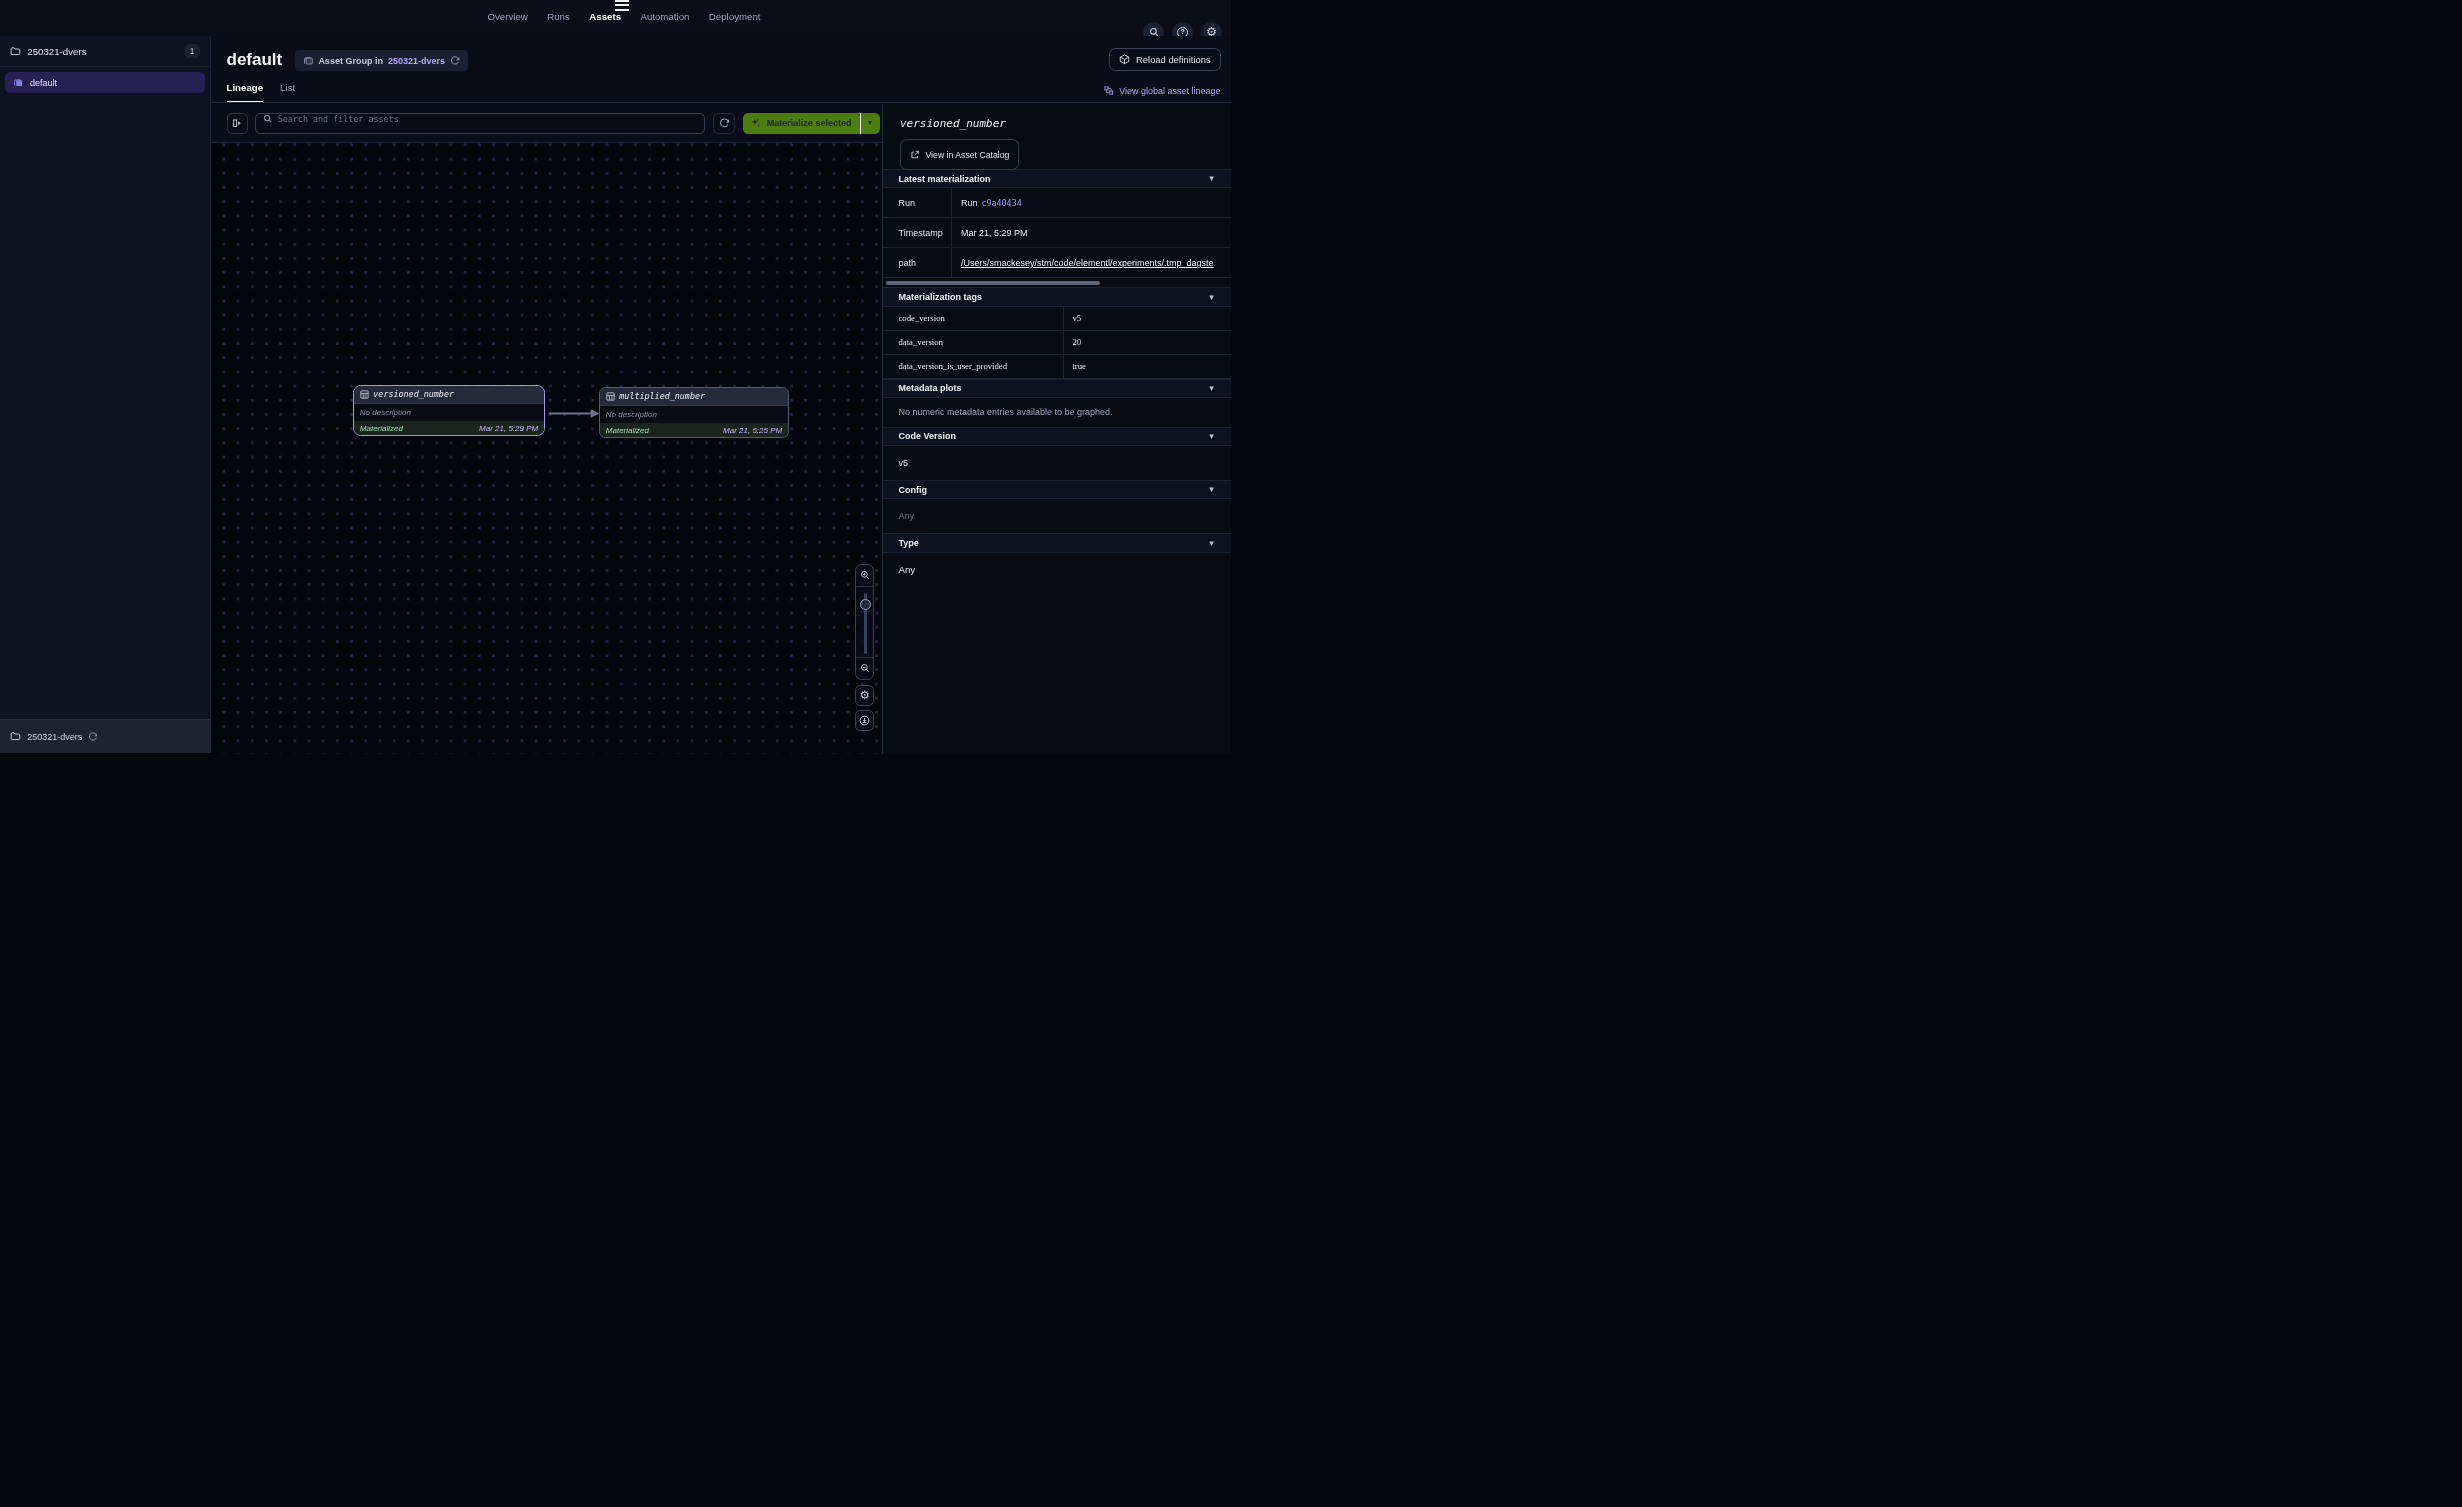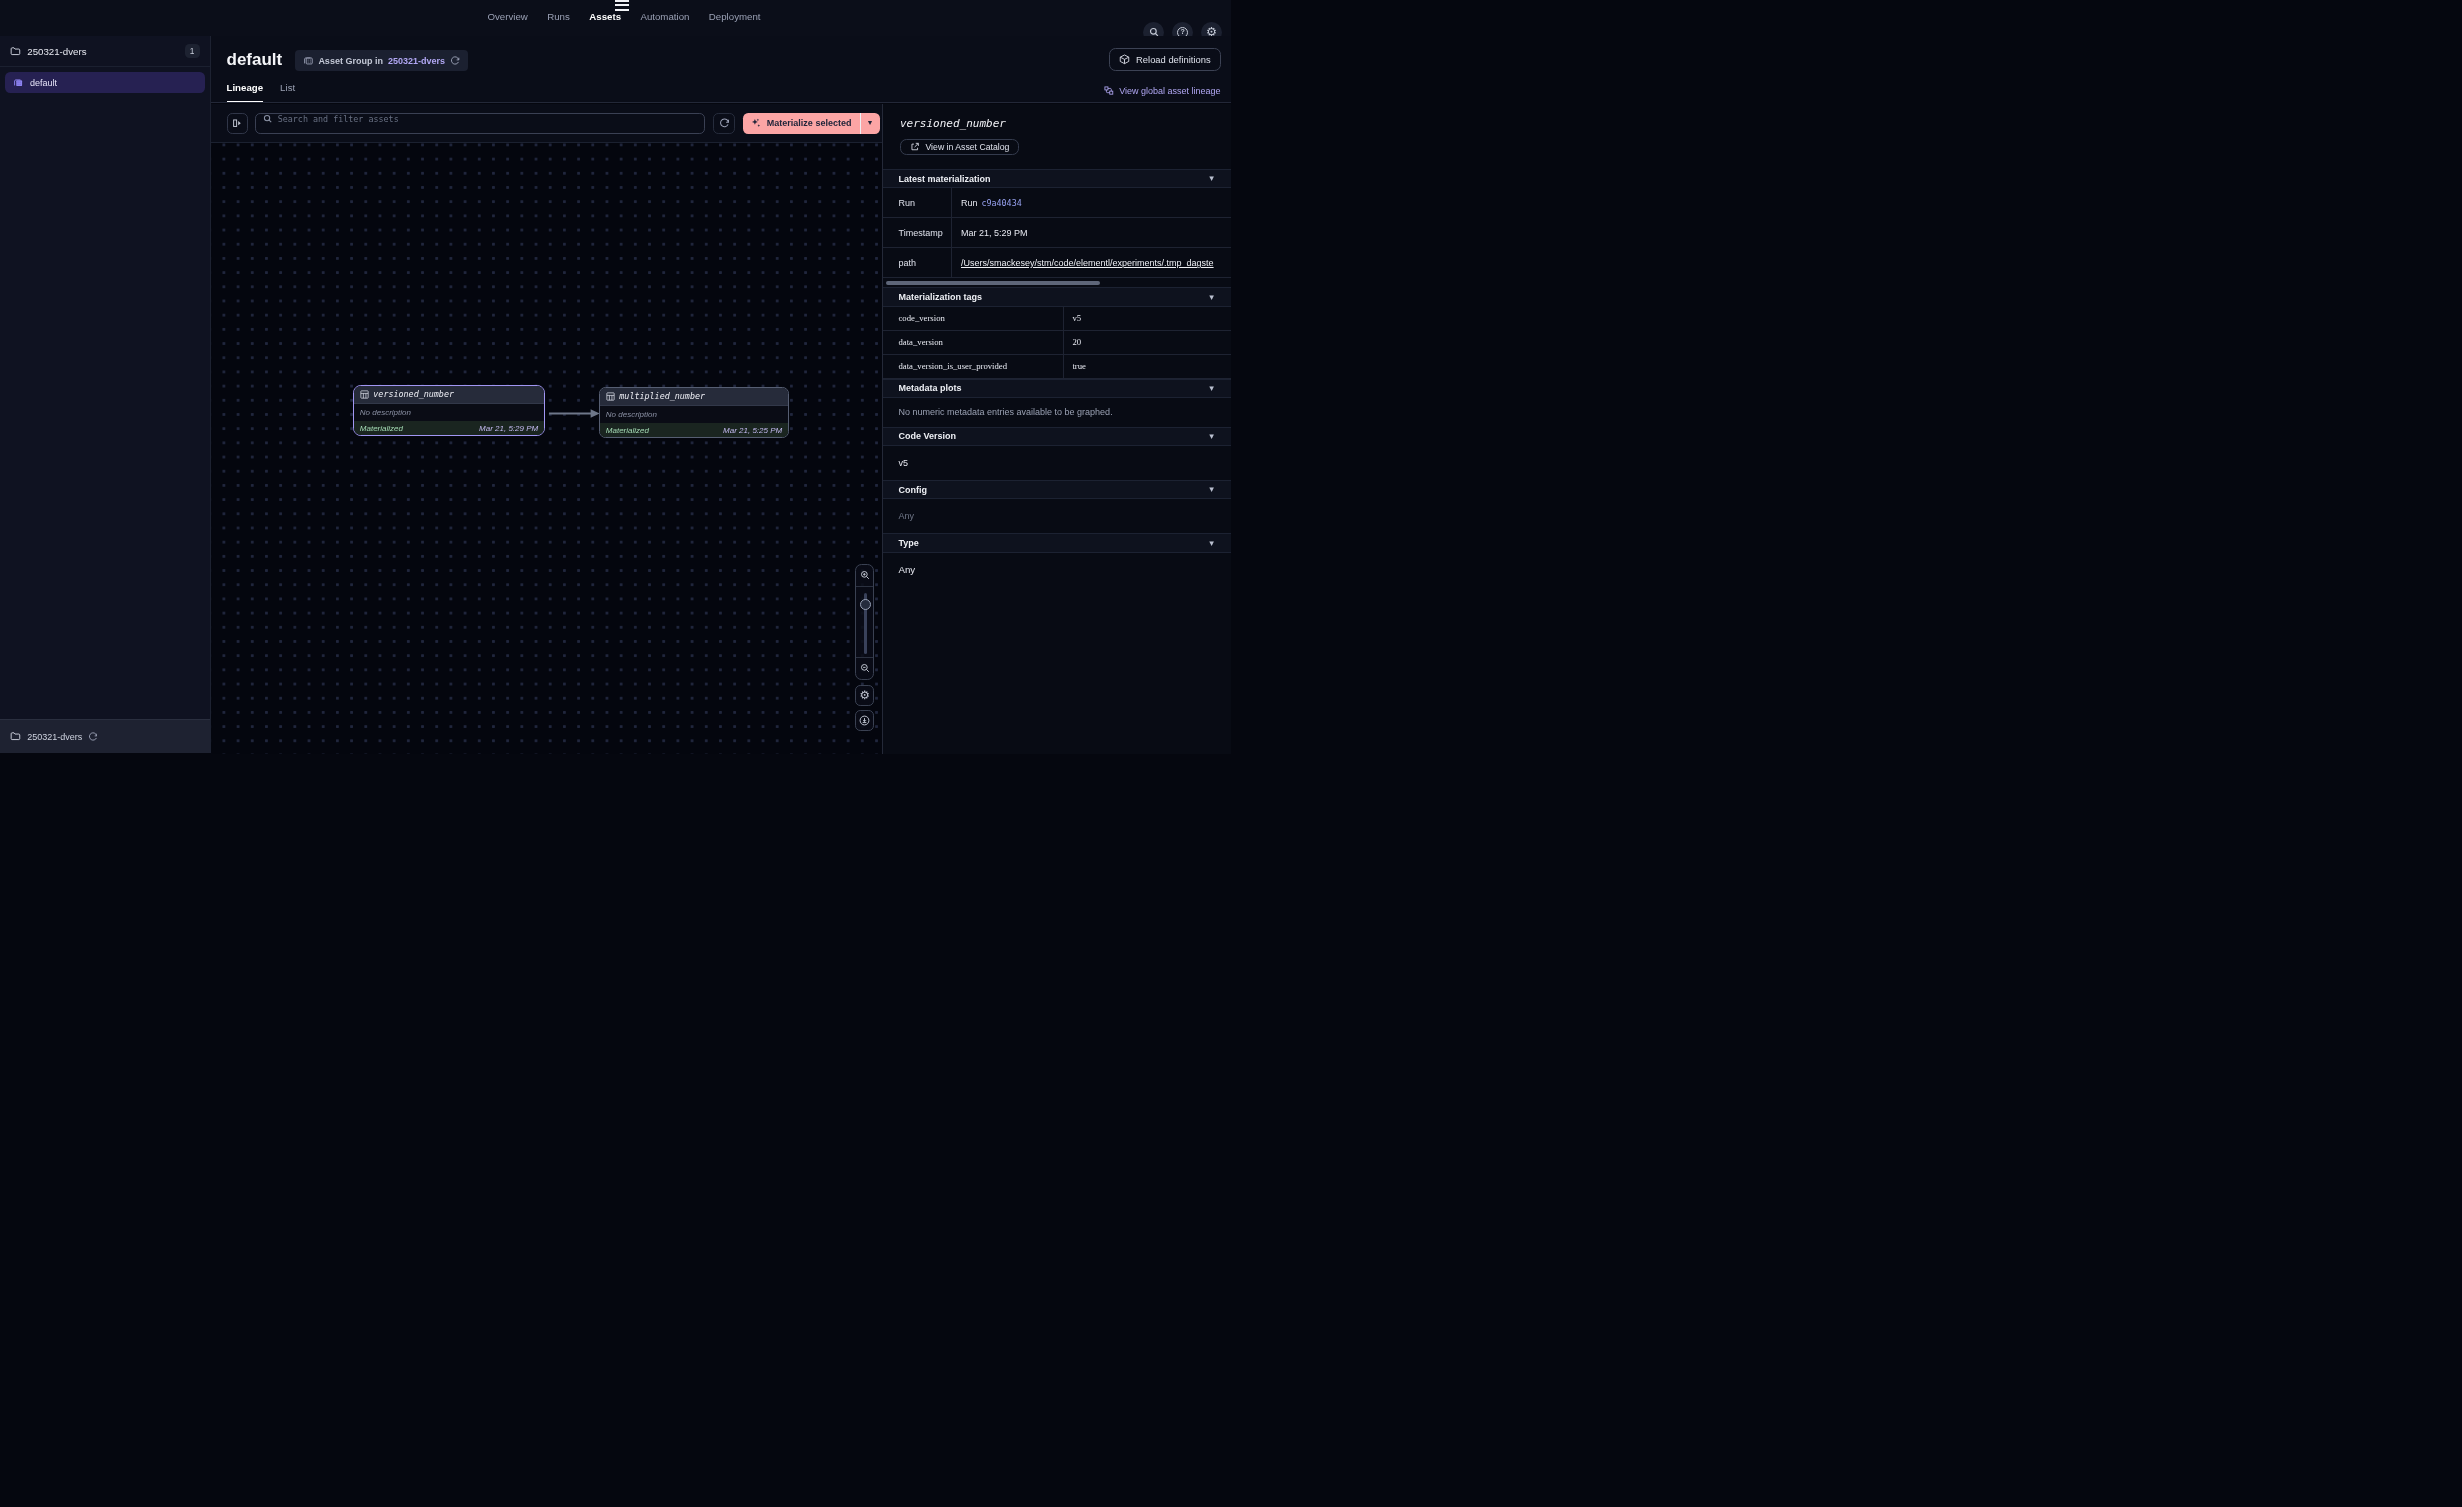--- a/index.html
+++ b/index.html
@@ -63,21 +63,21 @@
              border-bottom:0.6px solid #1b2130; display:flex; align-items:center; }
   .tool-toggle { margin-left:15.5px; width:21px; height:21px; border:0.6px solid #303648; border-radius:5.2px;
                  display:flex; align-items:center; justify-content:center; color:#c3c8d4; cursor:pointer; }
   .searchwrap { margin-left:7.8px; width:450px; height:21px; border:0.6px solid #3a4053; border-radius:5.2px;
                 display:flex; align-items:flex-start; padding:0 6.5px; gap:5.2px; background:transparent; }
   .searchwrap input { flex:1; background:transparent; border:none; outline:none; color:#dfe2ec;
                       font-family:"DejaVu Sans Mono", monospace; font-size:8.4px; }
   .searchwrap input::placeholder { color:#687083; }
   .tool-refresh { margin-left:7.8px; width:22px; height:21px; border:0.6px solid #262c3c; border-radius:5.2px;
                   display:flex; align-items:center; justify-content:center; color:#9aa0b5; cursor:pointer; }
-  .mat-btn { margin-left:7.8px; height:21px; background:#fca5a5; border-radius:5.2px; display:flex;
+  .mat-btn { margin-left:7.8px; height:21px; background:#4d7c0f; border-radius:5.2px; display:flex;
              align-items:stretch; color:#20253a; cursor:pointer; }
   .mat-main { display:flex; align-items:center; gap:5.2px; padding:0 8.4px; font-size:9px; font-weight:600; }
   .mat-sep { width:0.6px; background:#eef0f5; }
   .mat-caret { width:19.4px; display:flex; align-items:center; justify-content:center; font-size:7.1px; }
 
   
   .graph { position:absolute; left:211px; top:143px; width:671px; height:611px; background:#04060e;
            background-image:radial-gradient(circle, #20263d 1.3px, transparent 1.6px);
            background-size:14.2px 14.2px; background-position:5.8px 9px; }
   .node { position:absolute; width:192px; border-radius:6.5px; overflow:hidden; background:#0a0c15;
@@ -101,21 +101,21 @@
   .zknob { position:absolute; left:3.9px; top:11.6px; width:11px; height:11px; border-radius:50%;
            background:#242b3d; border:1.3px solid #97a0b5; cursor:grab; }
   .sq-btn { margin-top:4.5px; height:21px; border:0.6px solid #3a4152; border-radius:5.2px; background:rgba(10,13,24,.85);
             display:flex; align-items:center; justify-content:center; color:#c3c8d4; cursor:pointer; font-size:11.6px; }
 
   
   .panel { position:absolute; left:882px; top:104px; width:349px; height:650px; background:#080b14;
            border-left:0.6px solid #242938; }
   .panel-top { height:65px; padding:13px 0 0 17px; }
   .panel-title { font-size:11px; color:#f2f3f7; }
-  .catalog-btn { margin-top:9px; height:16px; display:inline-flex; align-items:center; gap:5.8px;
+  .catalog-btn { margin-top:9px; height:31px; display:inline-flex; align-items:center; gap:5.8px;
                  border:0.6px solid #343b4d; border-radius:6.5px; padding:0 9px; color:#dfe2ec;
                  font-size:8.7px; background:transparent; cursor:pointer; }
   .sect-head { height:19.4px; background:#0e121e; border-top:0.6px solid #1c2232; border-bottom:0.6px solid #1c2232;
                display:flex; align-items:center; padding:0 15.5px; font-size:9px; font-weight:700; color:#eef0f5; }
   .sect-head .caret { margin-left:auto; color:#b9bfcf; font-size:7.8px; cursor:pointer; }
   .kv-table { }
   .kv-row { display:grid; grid-template-columns:69px 1fr; border-bottom:0.6px solid #1e2332; height:30px; }
   .kv-row .k { display:flex; align-items:center; padding-left:15.5px; border-right:0.6px solid #1e2332;
                font-size:9px; color:#dfe2ec; }
   .kv-row .v { display:flex; align-items:center; padding-left:9px; font-size:9px; color:#e6e8f0;

